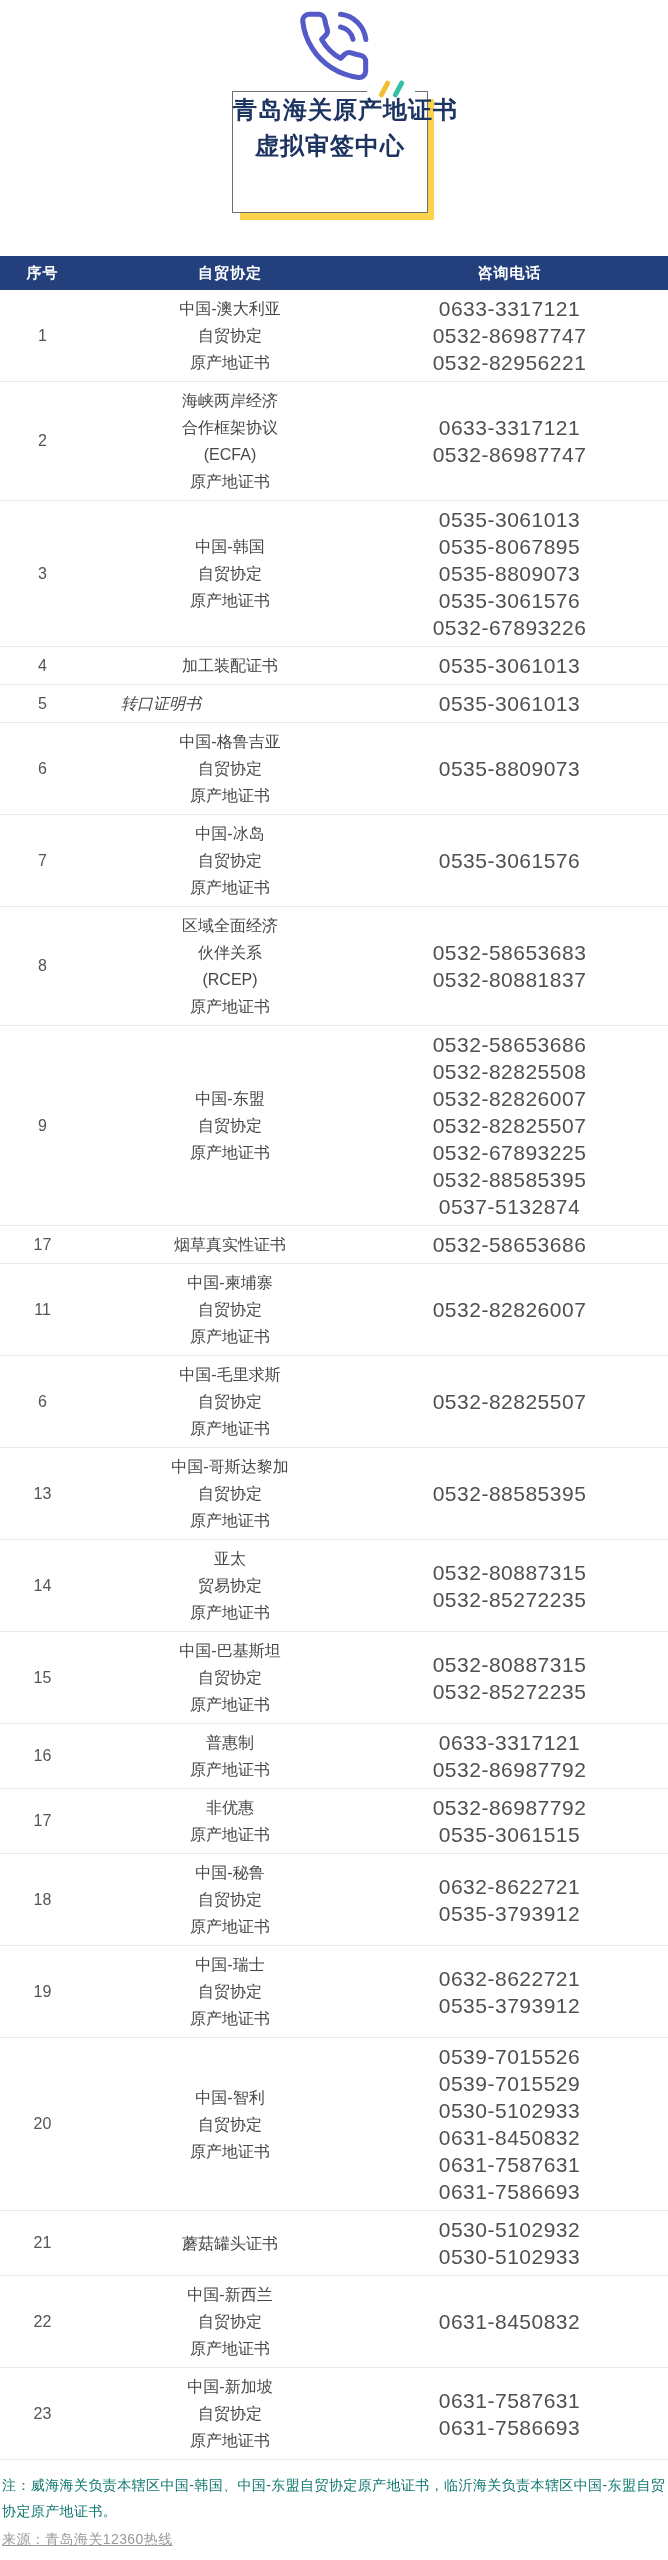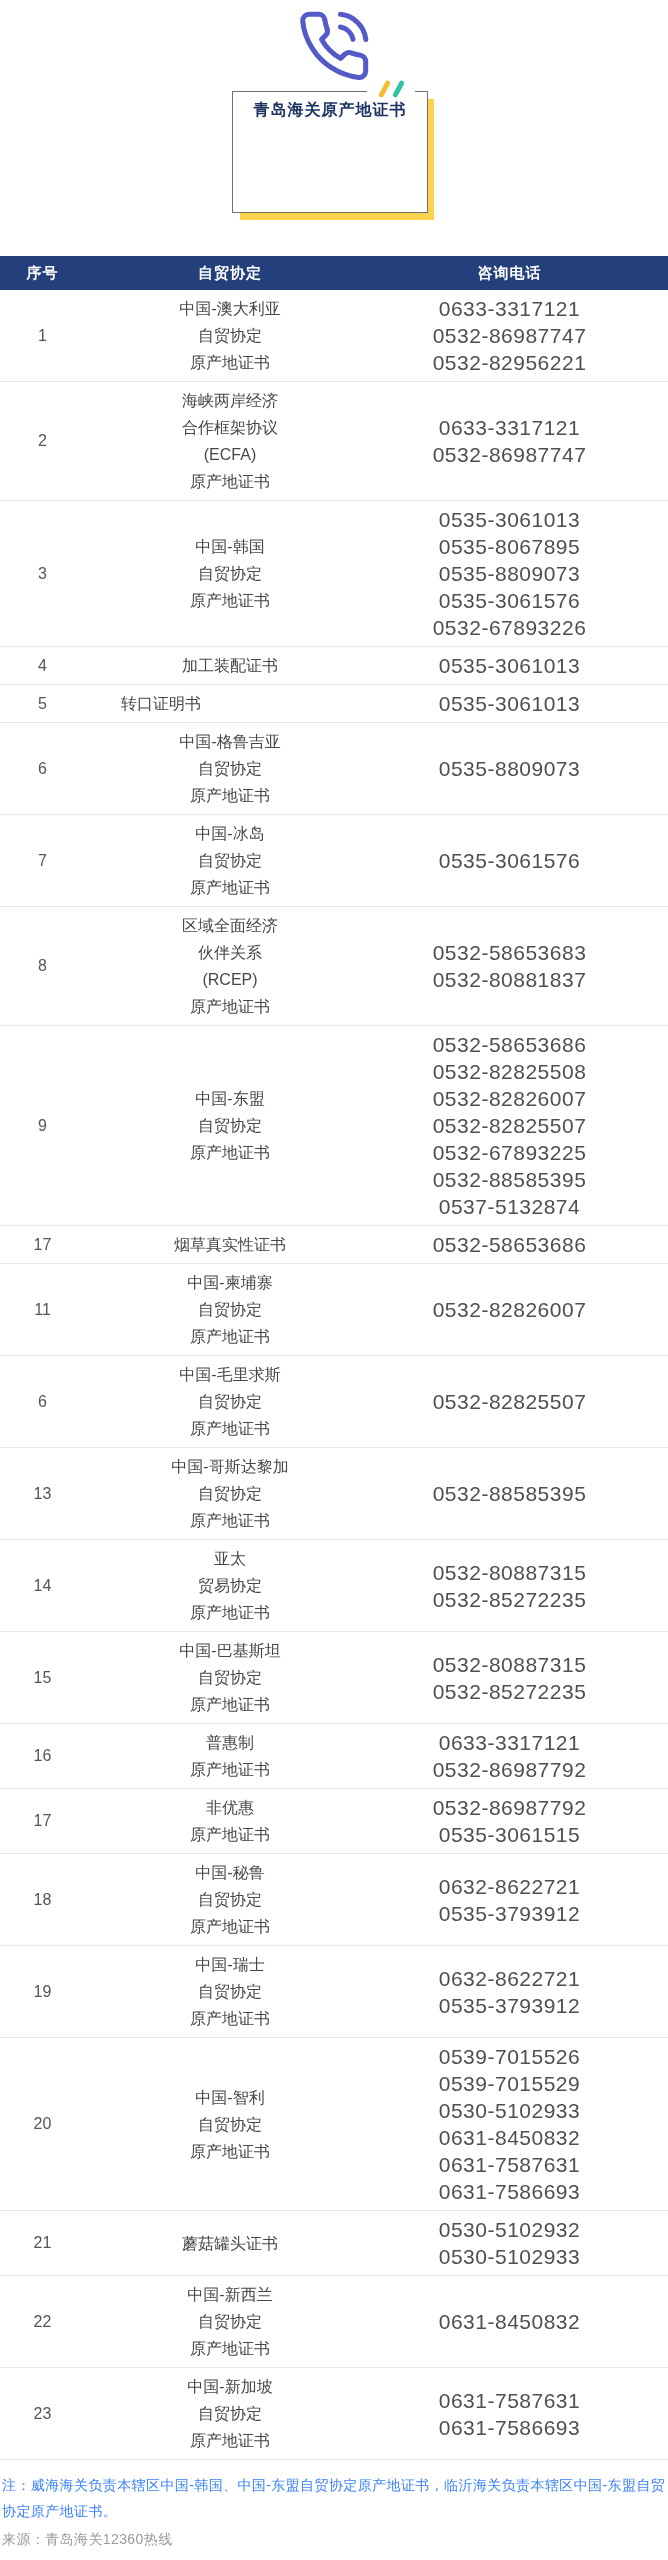--- a/index.html
+++ b/index.html
@@ -20,21 +20,21 @@
   .title-shadow{
     position:absolute;left:240px;top:99px;width:194px;height:121px;
     background:#fbd24b;
   }
   .title-box{
     position:absolute;left:232px;top:91px;width:194px;height:120px;
     background:#ffffff;border:1px solid #6f6f6f;
     text-align:center;
   }
   .title-box .tline{
-    line-height:36px;font-size:16px;font-weight:bold;color:#1d3461;
+    line-height:36px;font-size:24px;font-weight:bold;color:#1d3461;
     letter-spacing:1px;white-space:nowrap;
   }
   .title-box .tline:first-child{margin-top:8px;}
   .slash-mask{
     position:absolute;top:-3px;right:12px;width:48px;height:6px;background:#ffffff;
   }
   .slash{
     position:absolute;width:5px;height:18px;border-radius:2px;
     transform:rotate(28deg);
   }
@@ -56,31 +56,31 @@
     display:flex;align-items:center;
     padding:5px 0;
     border-bottom:1px solid #e9e9e9;
   }
   .cell{display:flex;flex-direction:column;justify-content:center;align-items:center;}
   .no{color:#555555;font-size:16px;}
   .cert .line{
     line-height:27px;font-size:16px;color:#474747;text-align:center;white-space:nowrap;
   }
   .cert.left{align-items:flex-start;padding-left:36px;box-sizing:border-box;width:290px;}
-  .cert.left .line{text-align:left;}
+  .cert.left .line{text-align:left;font-style:italic;}
   .phones .line{
     line-height:27px;font-size:21px;color:#4f4f4f;letter-spacing:0.5px;white-space:nowrap;
   }
   
   .footer{padding:12px 4px 0 2px;}
   .note .nline{
-    font-size:14px;color:#3b82f6;line-height:26px;letter-spacing:0.4px;white-space:nowrap;
+    font-size:14px;color:#0f766e;line-height:26px;letter-spacing:0.4px;white-space:nowrap;
   }
   .source{
-    margin-top:7px;font-size:14px;color:#9a9a9a;letter-spacing:0.4px;
+    margin-top:7px;font-size:14px;color:#9a9a9a;letter-spacing:0.4px;text-decoration:underline;
   }
 </style>
 </head>
 <body>
 
 <div class="page">
 
   <div class="hero">
     <span class="phone-icon">
       <svg viewBox="0 0 24 24" width="76" height="76" fill="none" stroke="currentColor" stroke-width="1.6" stroke-linecap="round" stroke-linejoin="round" aria-hidden="true">
@@ -88,20 +88,21 @@
         <path d="M14.05 6A5 5 0 0 1 18 9.9"></path>
         <path d="M14.05 2a9 9 0 0 1 8 7.94"></path>
       </svg>
     </span>
     <div class="title-shadow"></div>
     <div class="title-box">
       <div class="slash-mask"></div>
       <div class="slash s1"></div>
       <div class="slash s2"></div>
       <div class="tline">青岛海关原产地证书</div>
+      <div class="tline">虚拟审签中心</div>
     </div>
   </div>
 
   <div class="table">
     <div class="thead">
       <div class="hcell col1">序号</div>
       <div class="hcell col2">自贸协定</div>
       <div class="hcell col3">咨询电话</div>
     </div>
     <div class="tbody">

